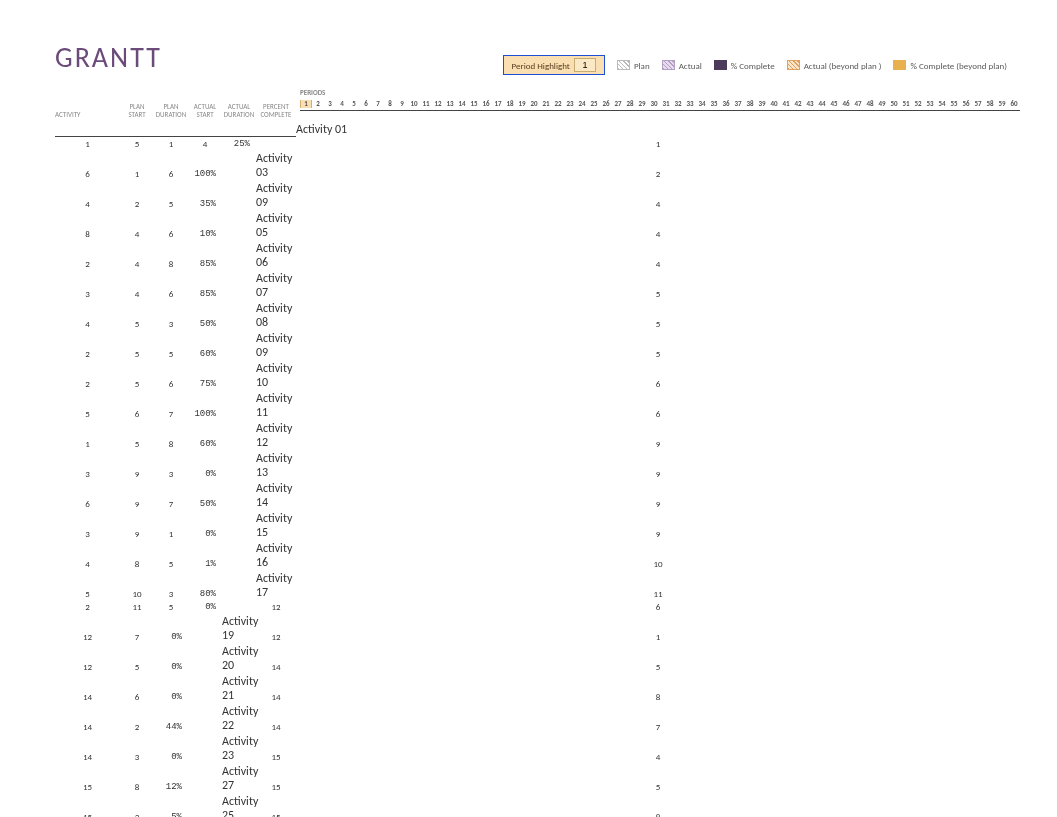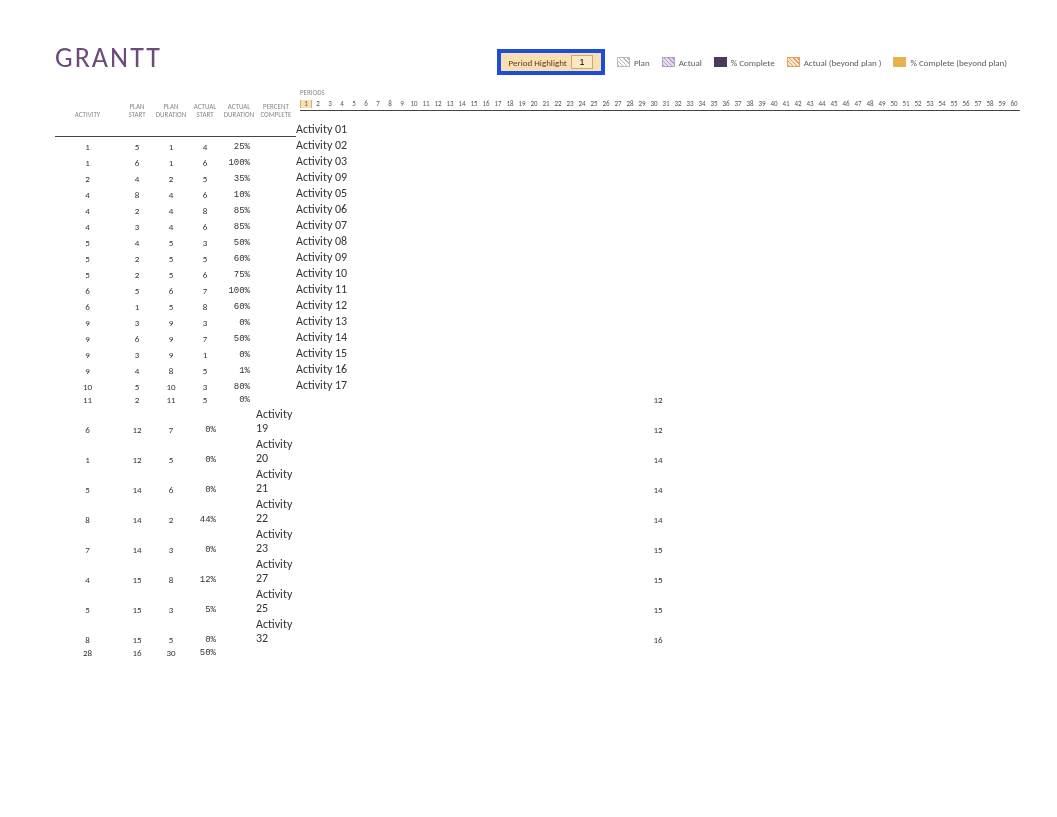--- a/index.html
+++ b/index.html
@@ -28,21 +28,21 @@
   }
   .legend {
     display: flex;
     align-items: center;
     gap: 12px;
     margin-left: auto;
     margin-right: 10px;
   }
   .highlight-box {
     background: #f9dfb1;
-    border: 4px solid #1d4ed8;
+    border: 1px solid #1d4ed8;
     padding: 2px 8px;
     font-size: 9px;
     color: #5a3d1f;
     display: flex;
     align-items: center;
     gap: 4px;
   }
   .highlight-box input {
     width: 18px;
     border: 1px solid #c7ab72;
@@ -78,22 +78,22 @@
     align-items: end;
   }
   .head {
     font-size: 7px;
     color: #888;
     text-align: center;
     padding: 2px 0;
     line-height: 1.1;
     white-space: pre-line;
   }
-  .head.activity { text-align: center; padding-left: 0; align-self: end; }
-  .head.periods { text-align: left; padding-left: 4px; }
+  .head.activity { text-align: left; padding-left: 0; align-self: end; }
+  .head.periods { text-align: left; padding-left: 4px; font-weight: bold; }
 
   .periods-row {
     display: grid;
     grid-auto-flow: column;
     grid-auto-columns: 12px;
     font-size: 7px;
     color: #555;
     border-bottom: 1px solid #444;
     padding-bottom: 2px;
     margin-top: 4px;
@@ -186,21 +186,20 @@
     </div>
     <div class="divider"></div>
 
   <div class="cell activity">Activity 01</div>
       <div class="cell ">1</div>
       <div class="cell ">5</div>
       <div class="cell ">1</div>
       <div class="cell ">4</div>
       <div class="cell pct">25%</div>
       <div class="cell gantt"></div>
-      <div class="cell activity">Activity 02</div>
       <div class="cell ">1</div>
       <div class="cell ">6</div>
       <div class="cell ">1</div>
       <div class="cell ">6</div>
       <div class="cell pct">100%</div>
       <div class="cell gantt"></div>
       <div class="cell activity">Activity 03</div>
       <div class="cell ">2</div>
       <div class="cell ">4</div>
       <div class="cell ">2</div>

